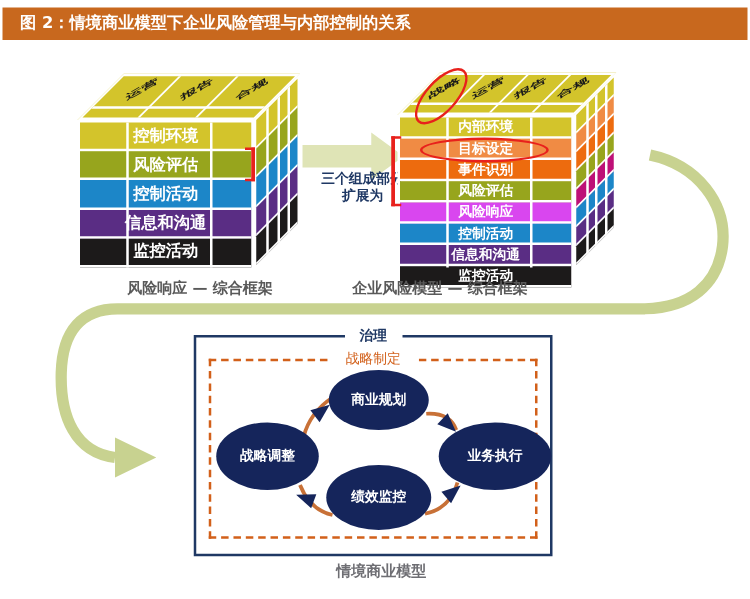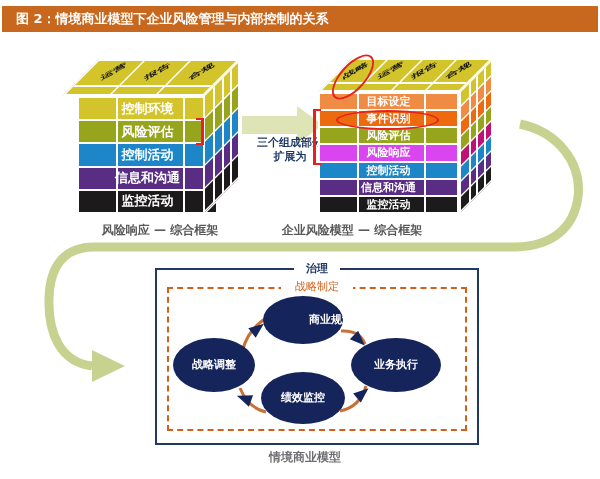--- a/index.html
+++ b/index.html
@@ -35,21 +35,21 @@
     color:#1F3864; font-size:11px; font-weight:bold; line-height:14px; }
 
   
   .red-bracket-right { position:absolute; border-right:3px solid #E8211C;
     border-top:2px solid #E8211C; border-bottom:2px solid #E8211C; }
   .red-bracket-left { position:absolute; border-left:3px solid #E8211C;
     border-top:2px solid #E8211C; border-bottom:2px solid #E8211C; }
   .red-ellipse { position:absolute; border:2px solid #E8211C; border-radius:50%; }
 
   
-  .bm-box { position:absolute; left:155px; top:268px; width:324px; height:177px;
+  .bm-box { position:absolute; left:155px; top:268px; width:287px; height:177px;
     border:2px solid #1F3864; background:transparent; }
   .bm-dashed { position:absolute; left:10px; top:17px; right:10px; bottom:12px;
     border:2px dashed #D2601A; }
   .bm-governance { position:absolute; top:-9px; left:50%; transform:translateX(-50%);
     background:#fff; padding:0 12px; color:#1F3864; font-size:11px; font-weight:bold; z-index:3; }
   .bm-strategy { position:absolute; top:9px; left:50%; transform:translateX(-50%);
     background:#fff; padding:0 14px; color:#D2601A; font-size:11px; font-weight:normal; z-index:3; }
   .bm-node-label { position:absolute; width:100px; height:16px; line-height:16px; text-align:center;
     color:#fff; font-size:11px; font-weight:bold; z-index:2; }
   .bm-caption { position:absolute; left:205px; top:449px; width:200px; text-align:center;
@@ -72,21 +72,21 @@
   <div>
     <div class="face top-face" style="left: 62px; top: 59px; width: 141px; height: 37px; background-color: rgb(211, 196, 43);">
       <div class="vline" style="left:32%"></div>
       <div class="vline" style="left:66%"></div>
       <div class="hline" style="bottom:7px"></div>
       <span class="top-label" style="left:12%">运营</span>
       <span class="top-label" style="left:44%">报告</span>
       <span class="top-label" style="left:76%">合规</span>
     </div>
 
-    <div class="face front-face big" style="left:77px; top:96px; width:141px; height:120px;">
+    <div class="face front-face big" style="left:62px; top:96px; width:141px; height:120px;">
       <div class="cube-row" style="background-color: rgb(211, 196, 43);">控制环境</div>
       <div class="cube-row" style="background-color: rgb(151, 165, 29);">风险评估</div>
       <div class="cube-row" style="background-color: rgb(28, 134, 200);">控制活动</div>
       <div class="cube-row" style="background-color: rgb(90, 45, 132);">信息和沟通</div>
       <div class="cube-row" style="background-color: rgb(28, 26, 26);">监控活动</div>
       <div class="vline" style="left:27%"></div>
       <div class="vline" style="left:76%"></div>
     </div>
 
     <div class="face side-face" style="left:203px; top:96px; width:37px; height:120px;">
@@ -119,20 +119,21 @@
       <div class="vline" style="left:50%"></div>
       <div class="vline" style="left:75%"></div>
       <div class="hline" style="bottom:6px"></div>
       <span class="top-label" style="left:4%">战略</span>
       <span class="top-label" style="left:29%">运营</span>
       <span class="top-label" style="left:54%">报告</span>
       <span class="top-label" style="left:79%">合规</span>
     </div>
 
     <div class="face front-face small" style="left:318px; top:92px; width:141px; height:124px;">
+      <div class="cube-row" style="background-color: rgb(211, 196, 43);">内部环境</div>
       <div class="cube-row" style="background-color: rgb(240, 139, 68);">目标设定</div>
       <div class="cube-row" style="background-color: rgb(237, 107, 14);">事件识别</div>
       <div class="cube-row" style="background-color: rgb(151, 165, 29);">风险评估</div>
       <div class="cube-row" style="background-color: #d946ef;">风险响应</div>
       <div class="cube-row" style="background-color: rgb(28, 134, 200);">控制活动</div>
       <div class="cube-row" style="background-color: rgb(90, 45, 132);">信息和沟通</div>
       <div class="cube-row" style="background-color: rgb(28, 26, 26);">监控活动</div>
       <div class="vline" style="left:27%"></div>
       <div class="vline" style="left:76%"></div>
     </div>
@@ -180,21 +181,21 @@
       </g>
 
       <g fill="#15255B">
         <ellipse cx="146" cy="50" rx="40" ry="24"></ellipse>
         <ellipse cx="239" cy="95" rx="45" ry="27"></ellipse>
         <ellipse cx="146" cy="128" rx="42" ry="26"></ellipse>
         <ellipse cx="57" cy="95" rx="41" ry="27"></ellipse>
       </g>
     </svg>
 
-    <div class="bm-node-label" style="left:96px; top:42px;text-align:right;">商业规划</div>
+    <div class="bm-node-label" style="left:96px; top:42px;">商业规划</div>
     <div class="bm-node-label" style="left:189px; top:87px;">业务执行</div>
     <div class="bm-node-label" style="left:96px; top:120px;">绩效监控</div>
     <div class="bm-node-label" style="left:7px; top:87px;">战略调整</div>
   </div>
 
   <div class="bm-caption">情境商业模型</div>
 
 </div>
 
 </body></html>

